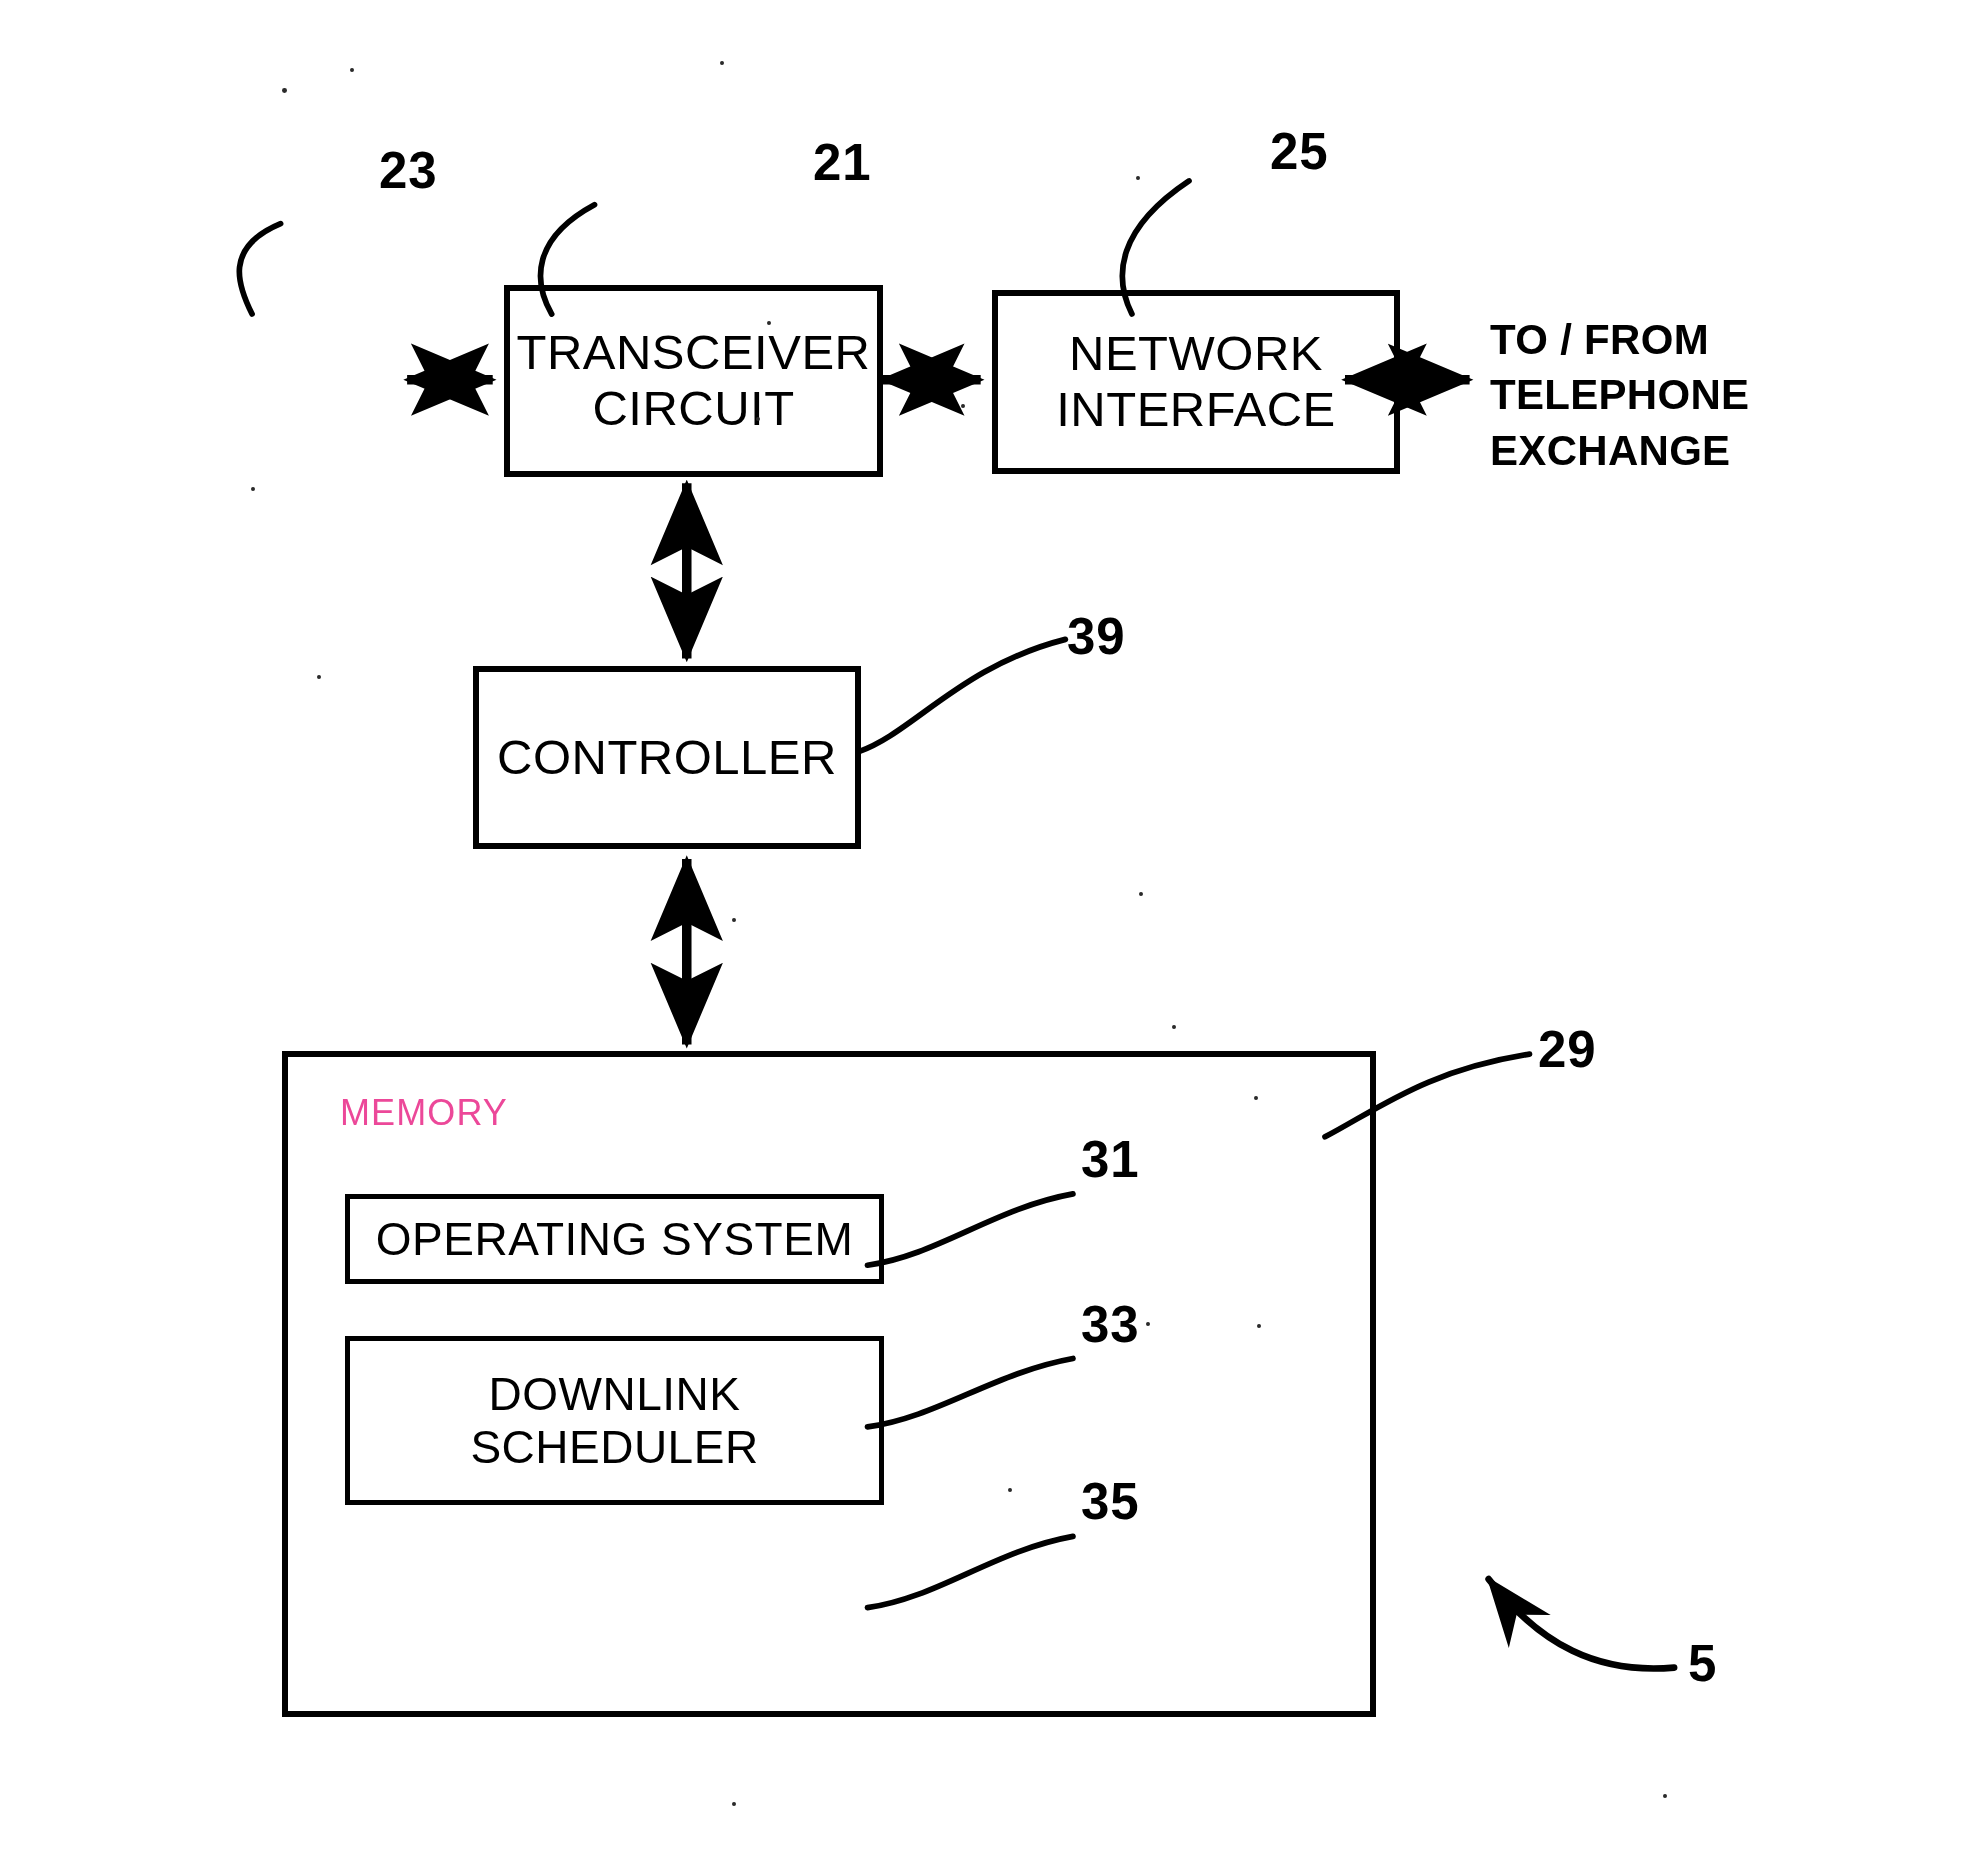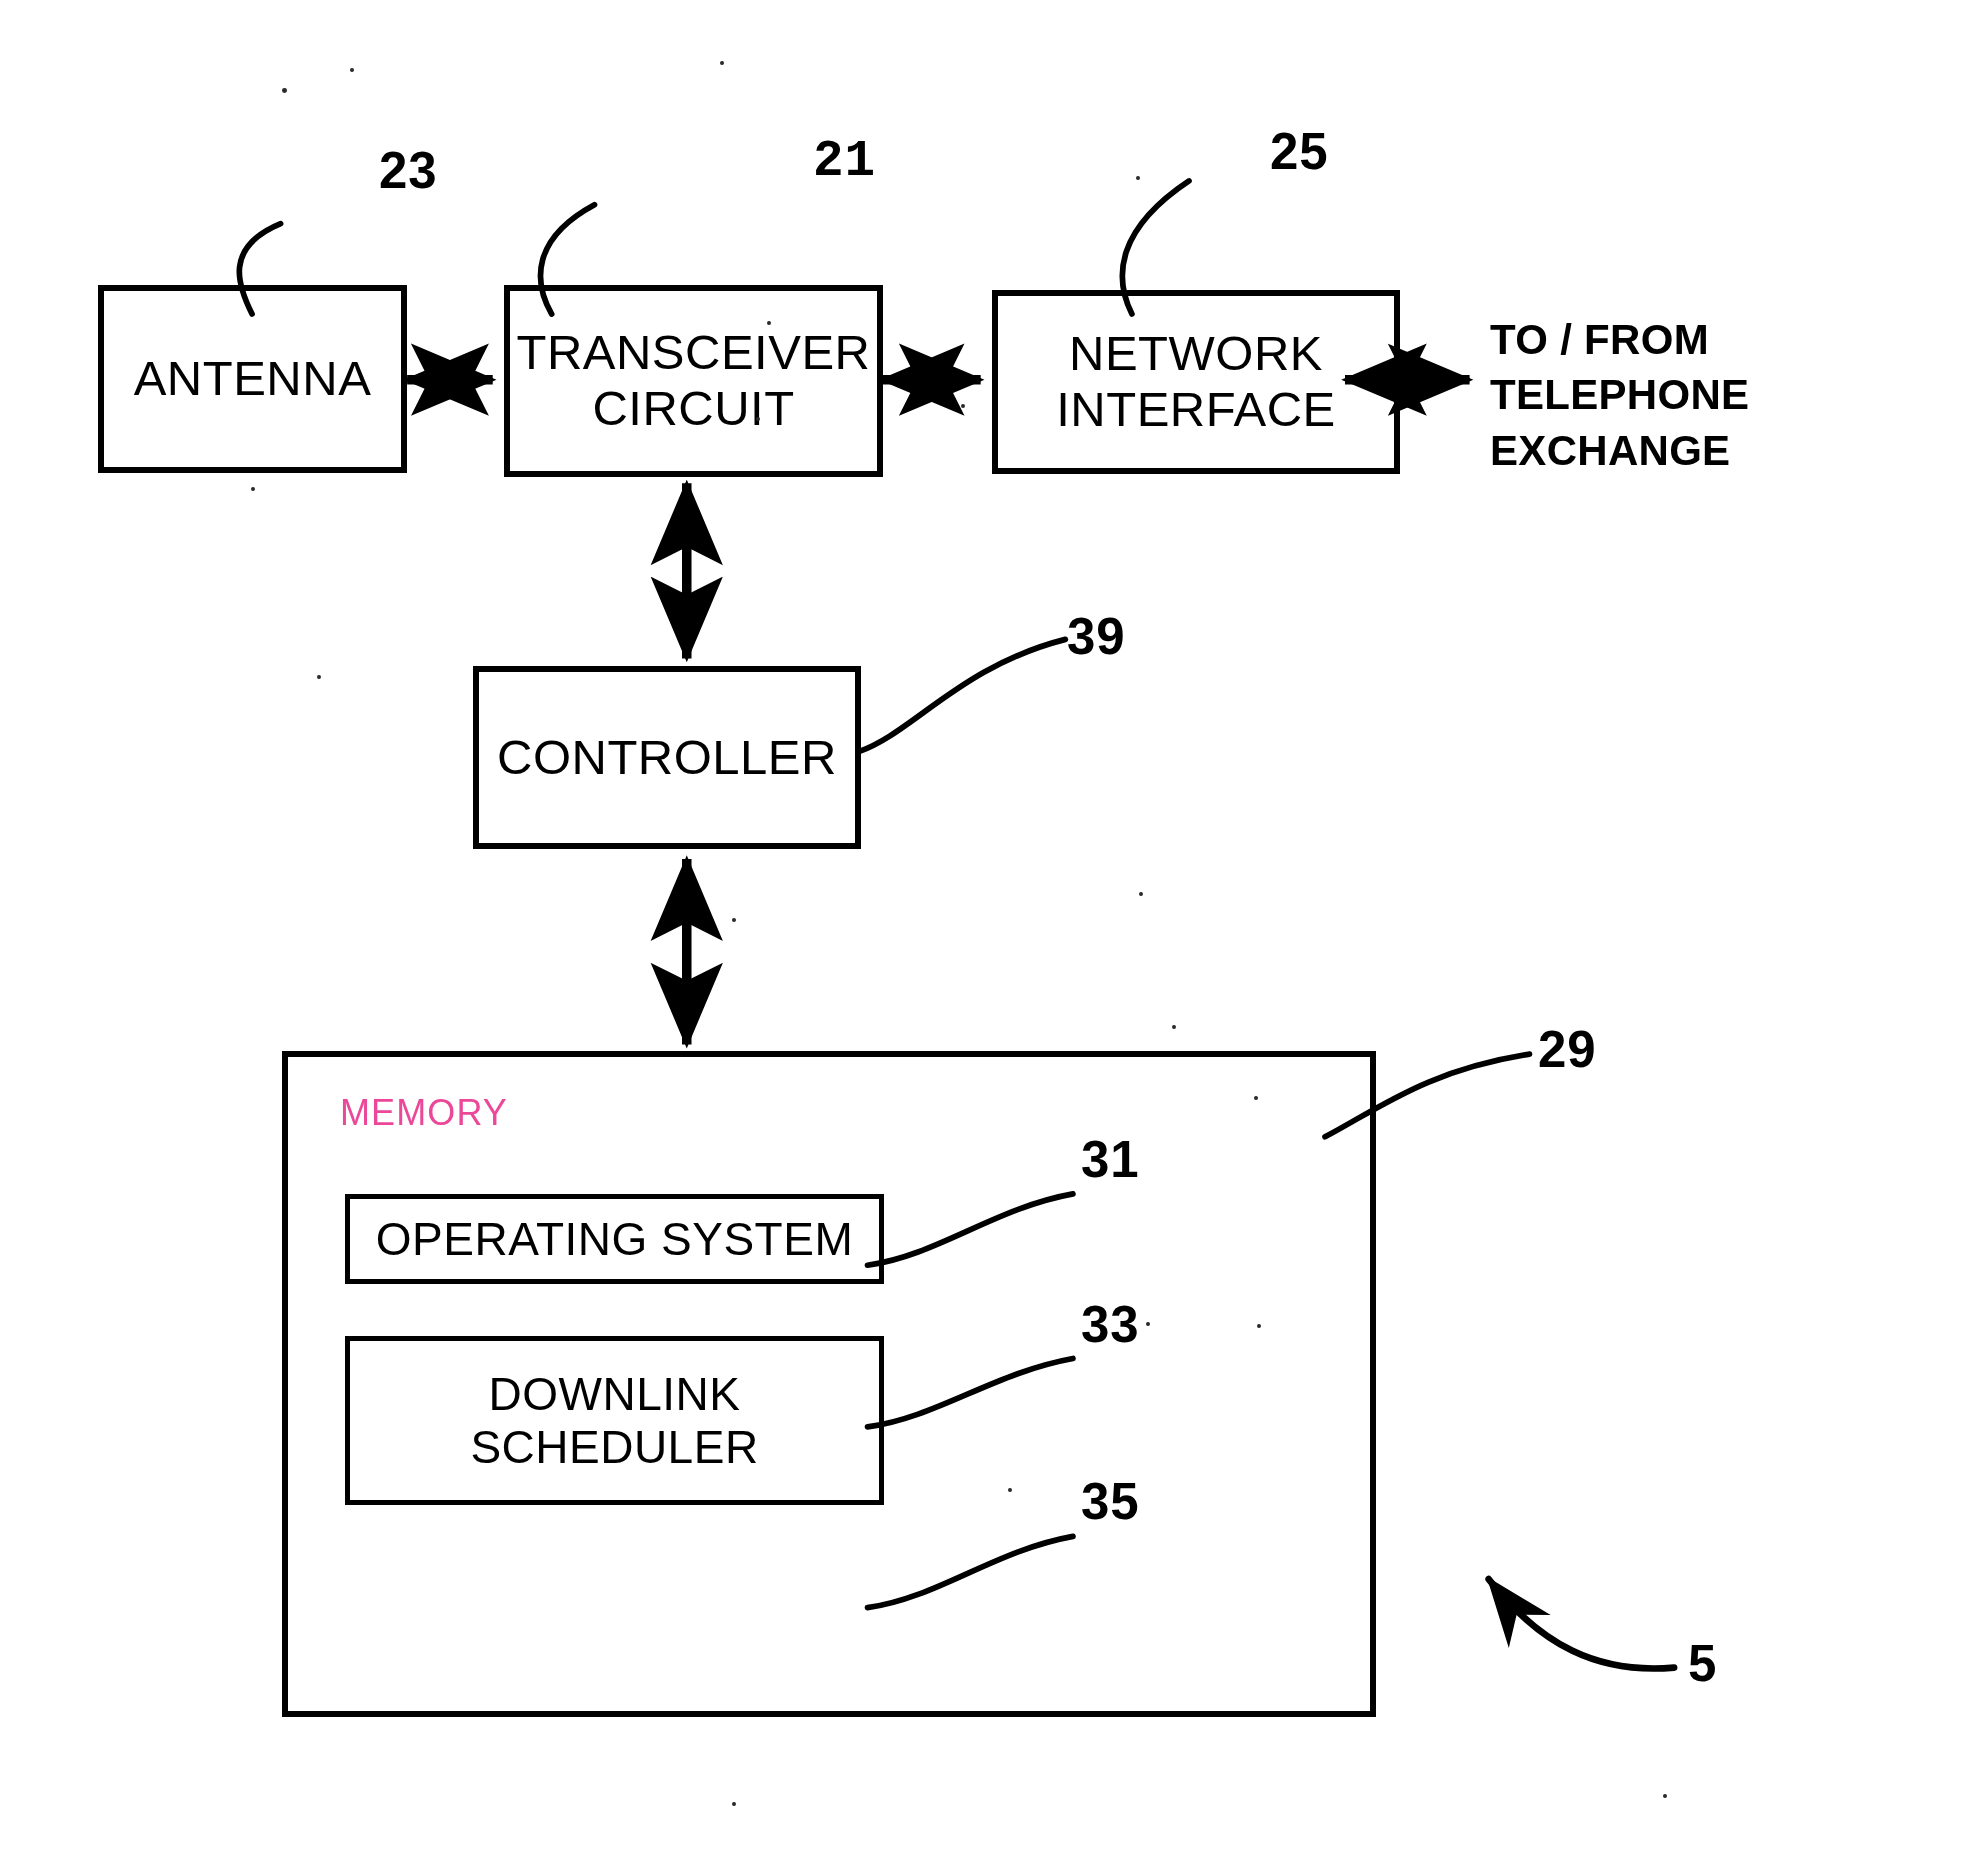--- a/index.html
+++ b/index.html
@@ -122,23 +122,20 @@
 
     <path d="M 912 1330 C 985 1320 1045 1270 1128 1255" stroke="#000" stroke-width="6" fill="none" stroke-linecap="round"></path>
 
     <path d="M 912 1500 C 985 1490 1045 1443 1128 1428" stroke="#000" stroke-width="6" fill="none" stroke-linecap="round"></path>
 
     <path d="M 912 1690 C 985 1680 1045 1630 1128 1615" stroke="#000" stroke-width="6" fill="none" stroke-linecap="round"></path>
 
     <path d="M 1760 1753 C 1680 1760 1620 1730 1565 1660" stroke="#000" stroke-width="7" fill="none" stroke-linecap="round" marker-end="url(#ahead-thin)"></path>
   </svg>
 
-  <div class="box" style="left:98px; top:285px; width:309px; height:188px; font-size:49px;">
-    <span class="box-label">ANTENNA</span>
-  </div>
 
   <div class="box" style="left:504px; top:285px; width:379px; height:192px; font-size:49px;">
     <span class="box-label">TRANSCEIVER
 CIRCUIT</span>
   </div>
 
   <div class="box" style="left:992px; top:290px; width:408px; height:184px; font-size:49px;">
     <span class="box-label">NETWORK
 INTERFACE</span>
   </div>
@@ -161,21 +158,21 @@
 SCHEDULER</span>
   </div>
 
 
   <div class="free-text" style="left:1490px; top:312px; font-size:42px; font-weight:bold;">TO / FROM
 TELEPHONE
 EXCHANGE</div>
 
   <div class="ref-num" style="left:379px; top:141px;">23</div>
 
-  <div class="ref-num" style="left:813px; top:133px;font-family:Liberation Mono, monospace;">21</div>
+  <div class="ref-num" style="left:813px; top:133px;">21</div>
 
   <div class="ref-num" style="left:1270px; top:122px;">25</div>
 
   <div class="ref-num" style="left:1067px; top:607px;">39</div>
 
   <div class="ref-num" style="left:1538px; top:1020px;">29</div>
 
   <div class="ref-num" style="left:1081px; top:1130px;">31</div>
 
   <div class="ref-num" style="left:1081px; top:1295px;">33</div>

